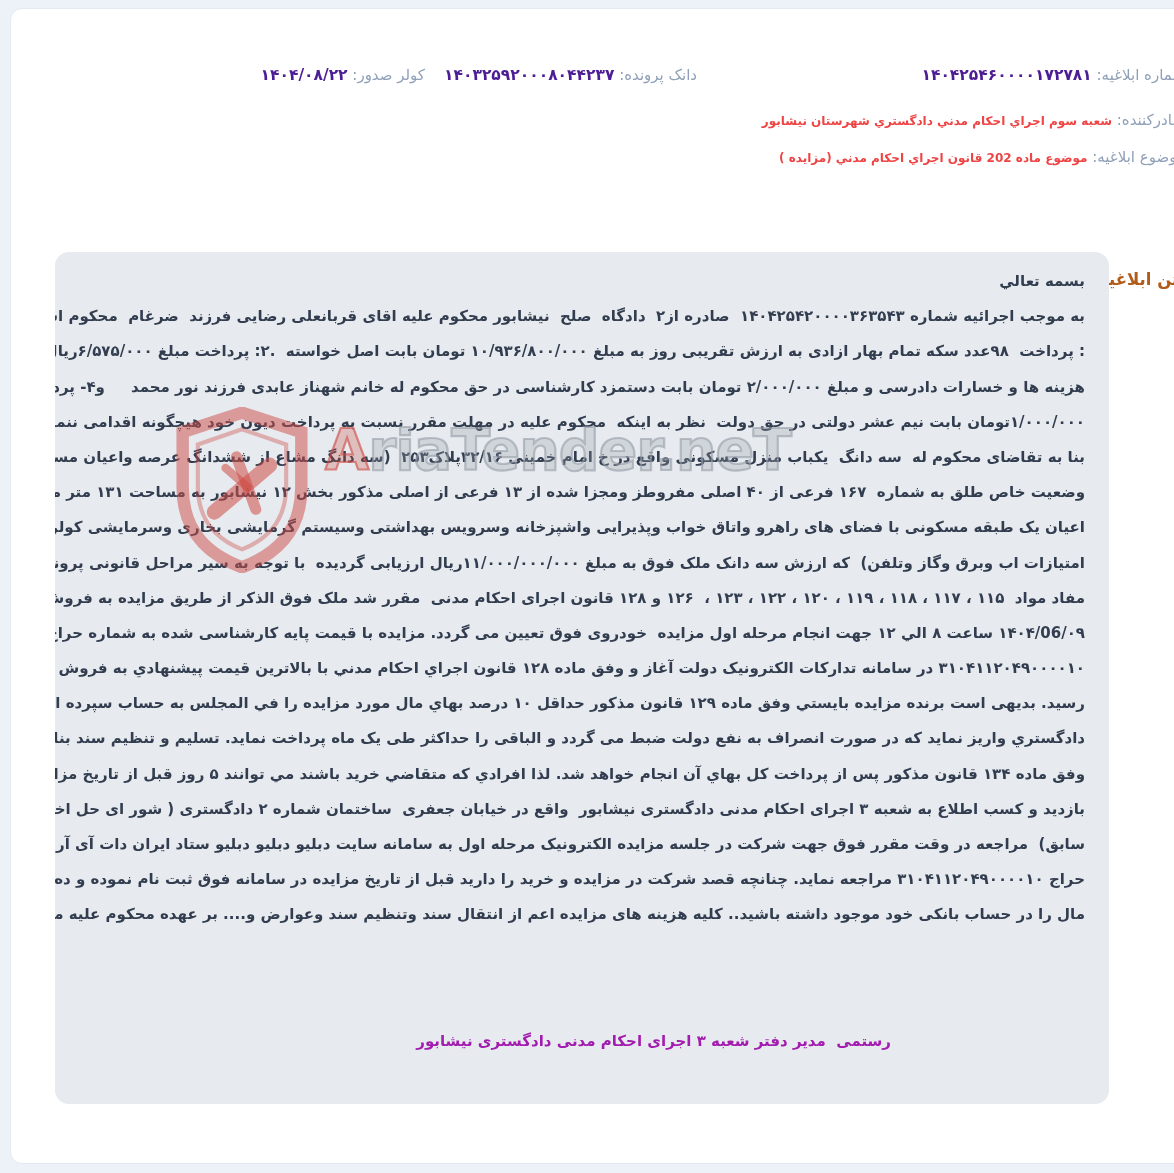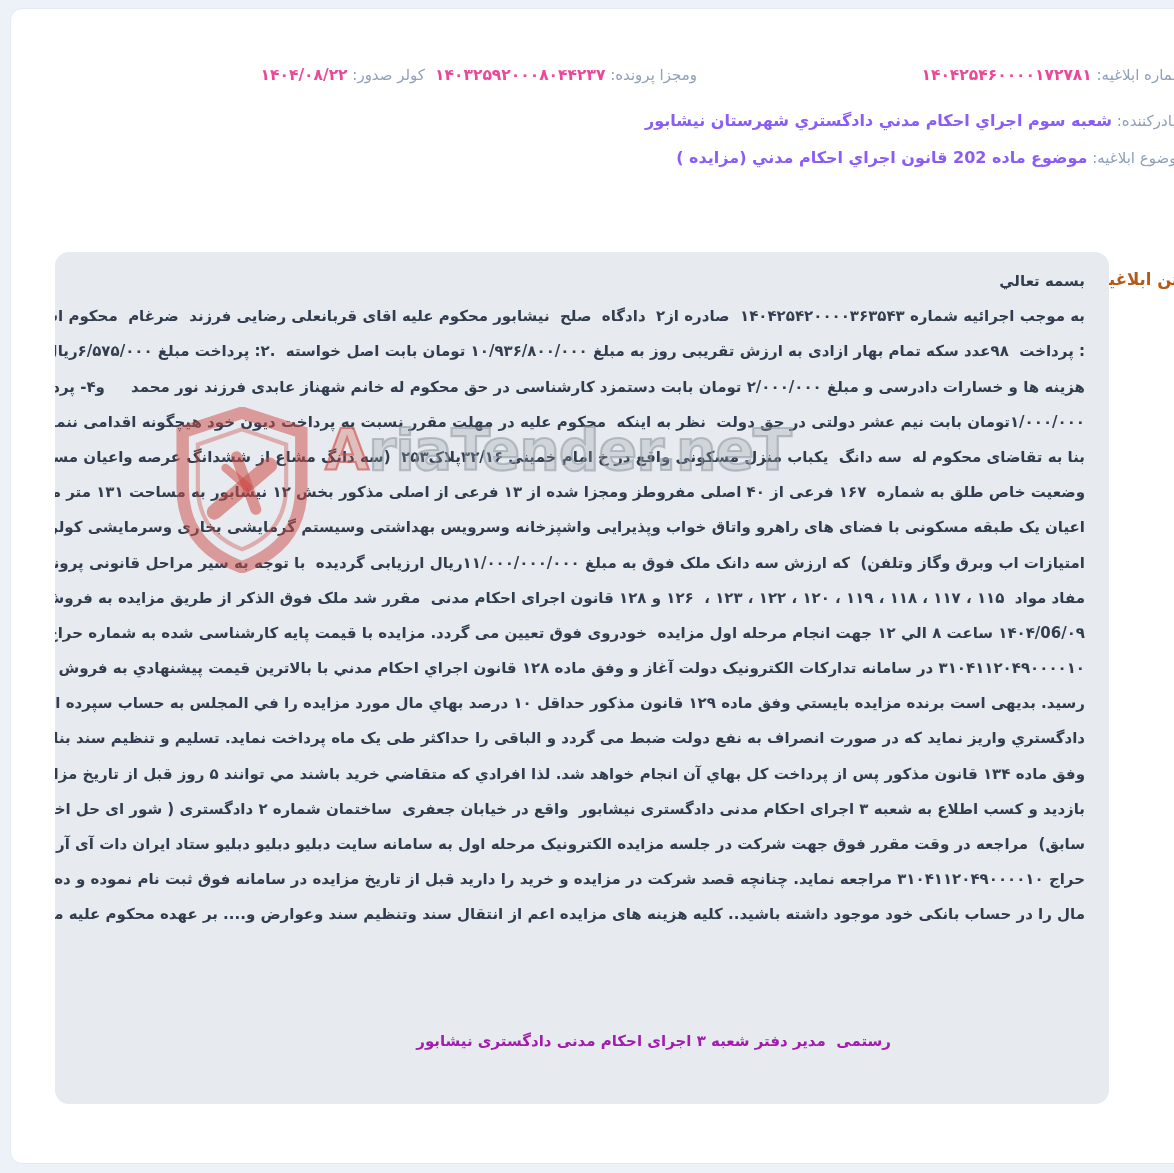--- a/index.html
+++ b/index.html
@@ -8,26 +8,26 @@
     background:#edf1f8;
     font-family:"DejaVu Sans",sans-serif;
     -webkit-font-smoothing:antialiased;
   }
   .card{
     position:absolute;left:10px;top:8px;right:-24px;bottom:9px;
     background:#ffffff;border:1px solid #e4e9f2;border-radius:12px;
   }
   
   .hfield{position:absolute;top:57px;direction:rtl;white-space:pre;font-size:15px;color:#8fa0b8;}
-  .hfield b{color:#ec4899;font-size:15.5px;font-weight:700;}
+  .hfield b{color:#4c1d95;font-size:15.5px;font-weight:700;}
   .f-notif{right:12px;}
   .f-case{right:500px;}
   .f-date{right:772px;}
   .hrow{position:absolute;direction:rtl;white-space:pre;font-size:15px;color:#8fa0b8;}
-  .hrow b{color:#8b5cf6;font-size:16px;font-weight:700;}
+  .hrow b{color:#ef4444;font-size:12px;font-weight:700;}
   .r-issuer{top:102px;right:12px;}
   .r-subject{top:139px;right:12px;}
   .body-label{
     position:absolute;top:220px;right:8px;direction:rtl;
     display:flex;align-items:center;gap:8px;
     color:#b25a17;font-size:16.5px;font-weight:700;white-space:pre;
   }
   .body-label svg{display:block;}
   
   .notice-box{
@@ -61,21 +61,21 @@
     color:rgba(206,74,70,0.28);
     -webkit-text-stroke:2.2px rgba(206,74,70,0.62);
   }
 </style>
 </head>
 <body>
 
 <div class="card">
 
   <div class="hfield f-notif"><span>شماره ابلاغیه: </span><b>۱۴۰۴۲۵۴۶۰۰۰۰۱۷۲۷۸۱</b></div>
-  <div class="hfield f-case"><span>ومجزا پرونده: </span><b>۱۴۰۳۲۵۹۲۰۰۰۸۰۴۴۲۳۷</b></div>
+  <div class="hfield f-case"><span>دانک پرونده: </span><b>۱۴۰۳۲۵۹۲۰۰۰۸۰۴۴۲۳۷</b></div>
   <div class="hfield f-date"><span>کولر صدور: </span><b>۱۴۰۴/۰۸/۲۲</b></div>
 
   <div class="hrow r-issuer"><span>صادرکننده: </span><b>شعبه سوم اجراي احکام مدني دادگستري شهرستان نيشابور</b></div>
 
   <div class="hrow r-subject"><span>موضوع ابلاغیه: </span><b>موضوع ماده 202 قانون اجراي احکام مدني (مزایده )</b></div>
 
   <div class="body-label">
     <span>متن ابلاغيه:</span>
     <span>
       <svg width="24" height="24" viewBox="0 0 24 24" fill="none" stroke="#b25a17" stroke-width="2.1" stroke-linecap="round" stroke-linejoin="round">

